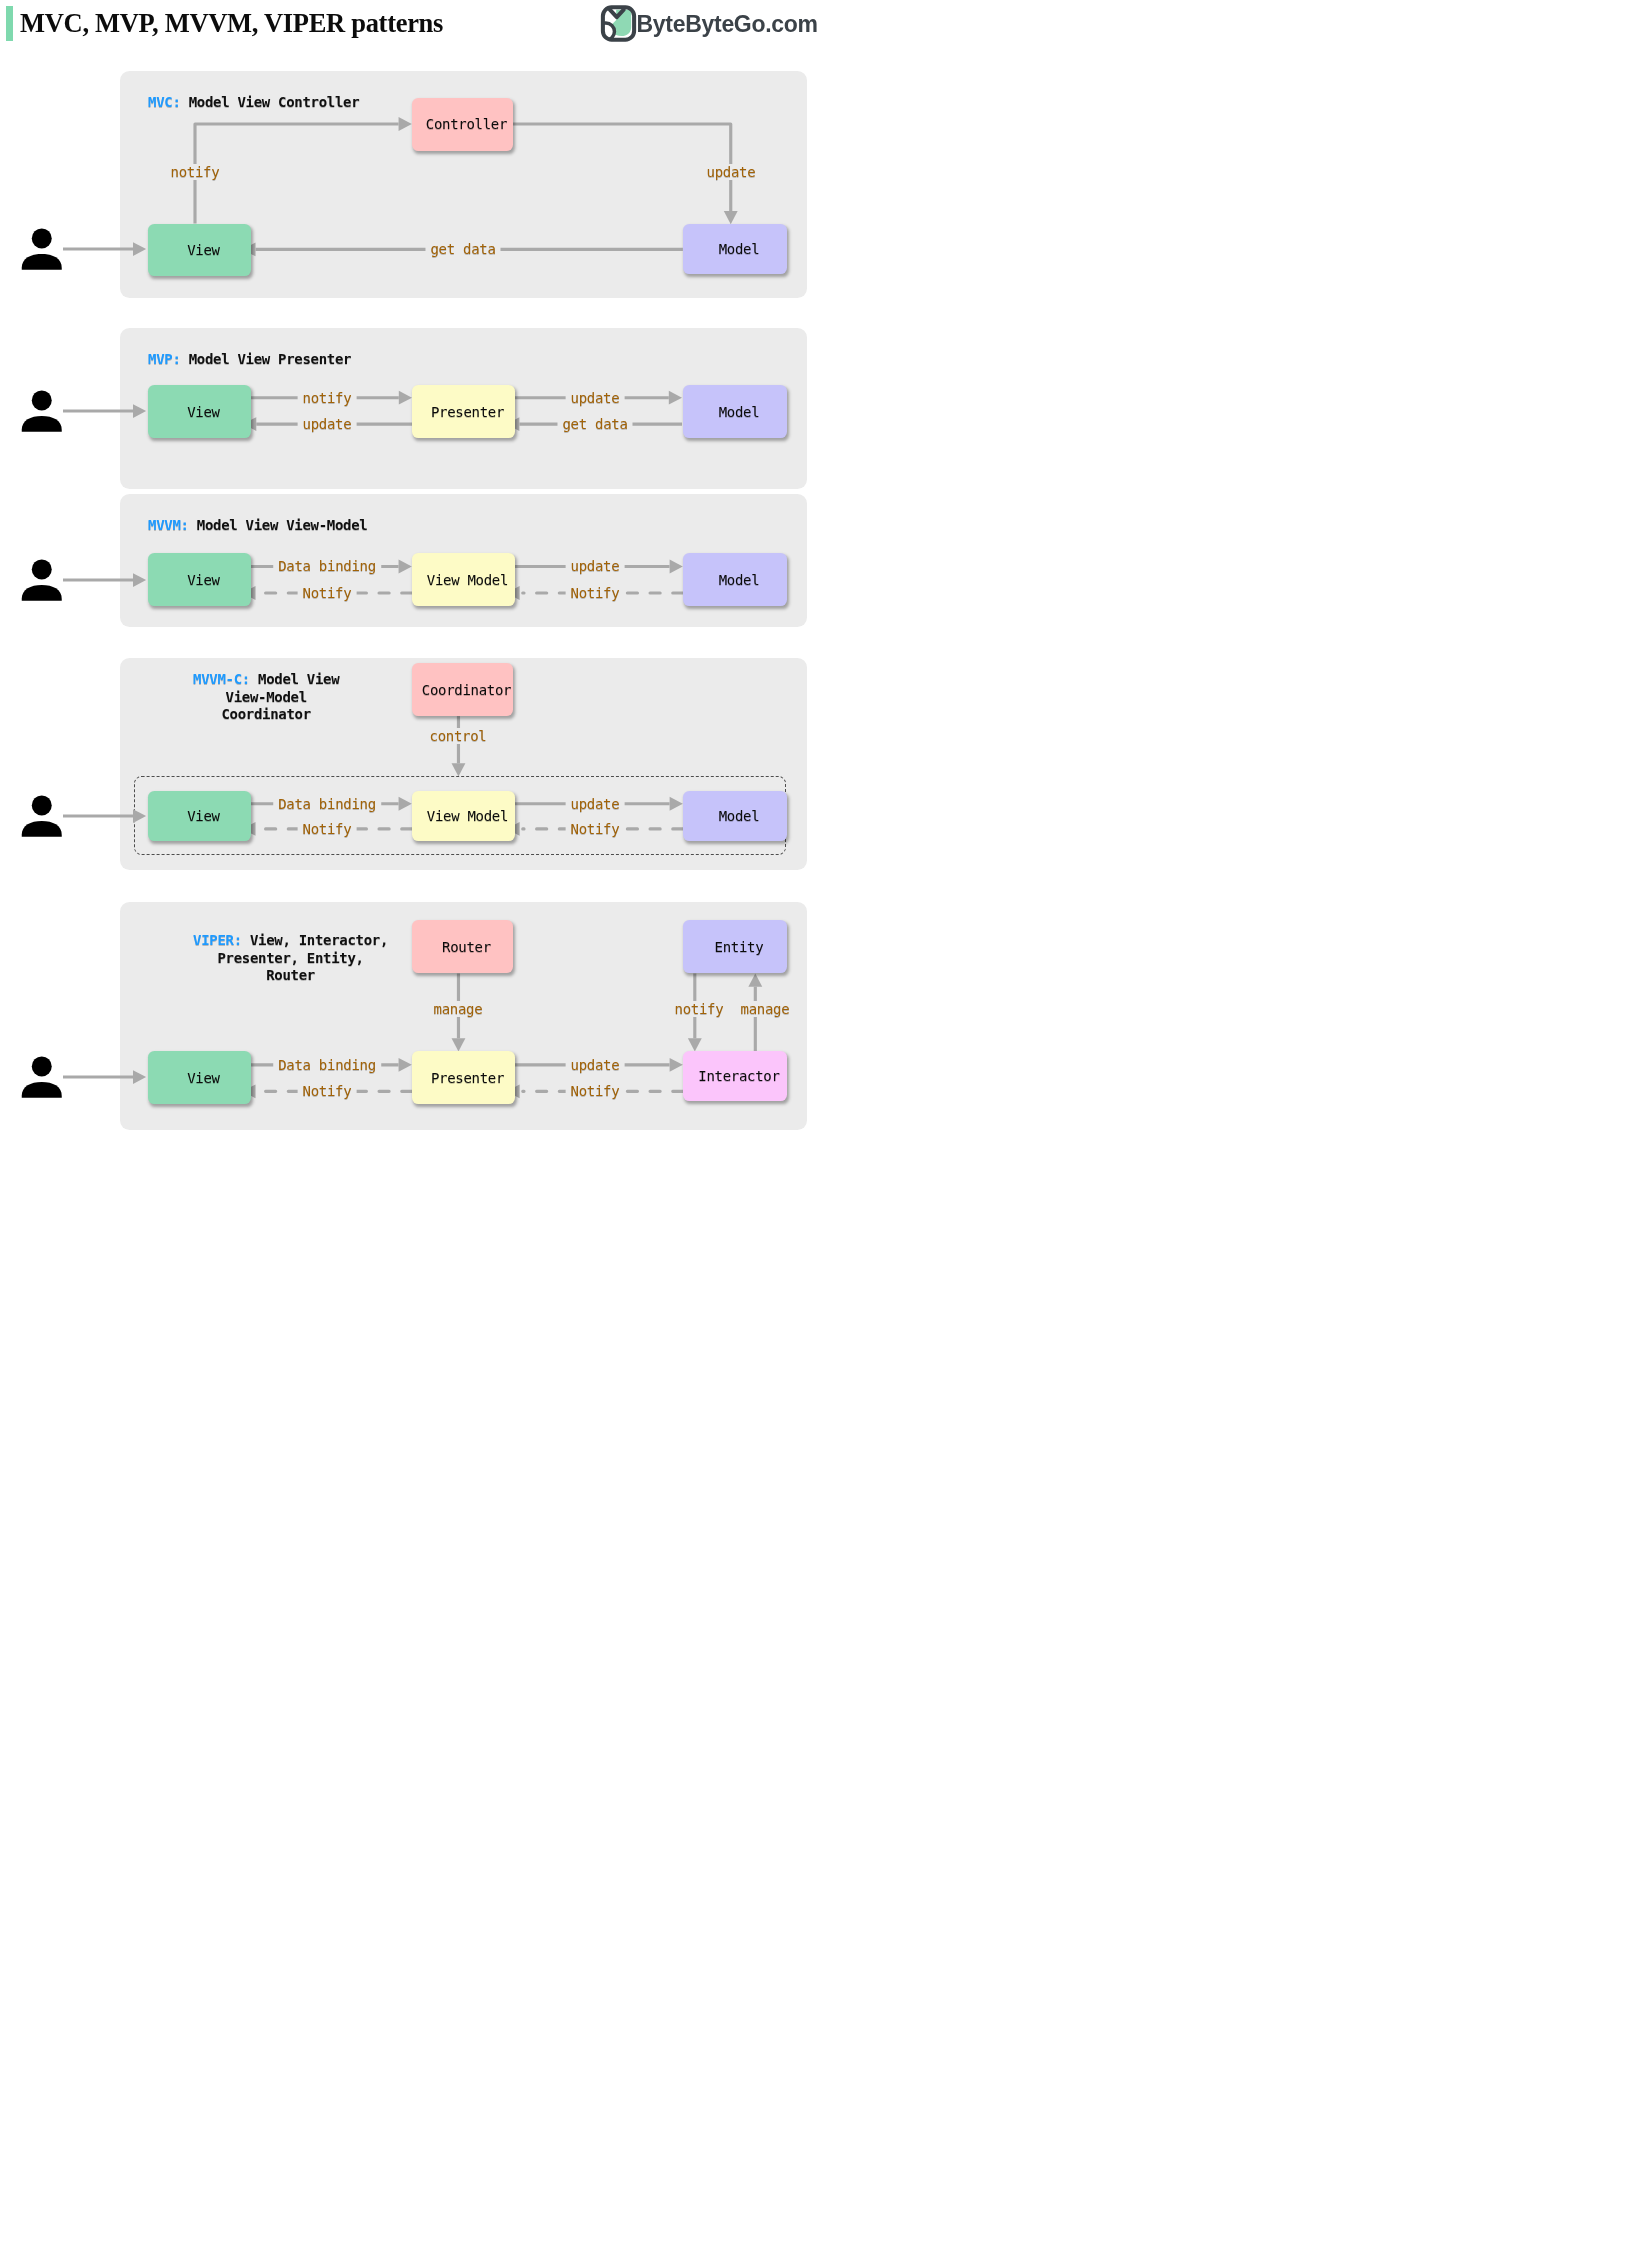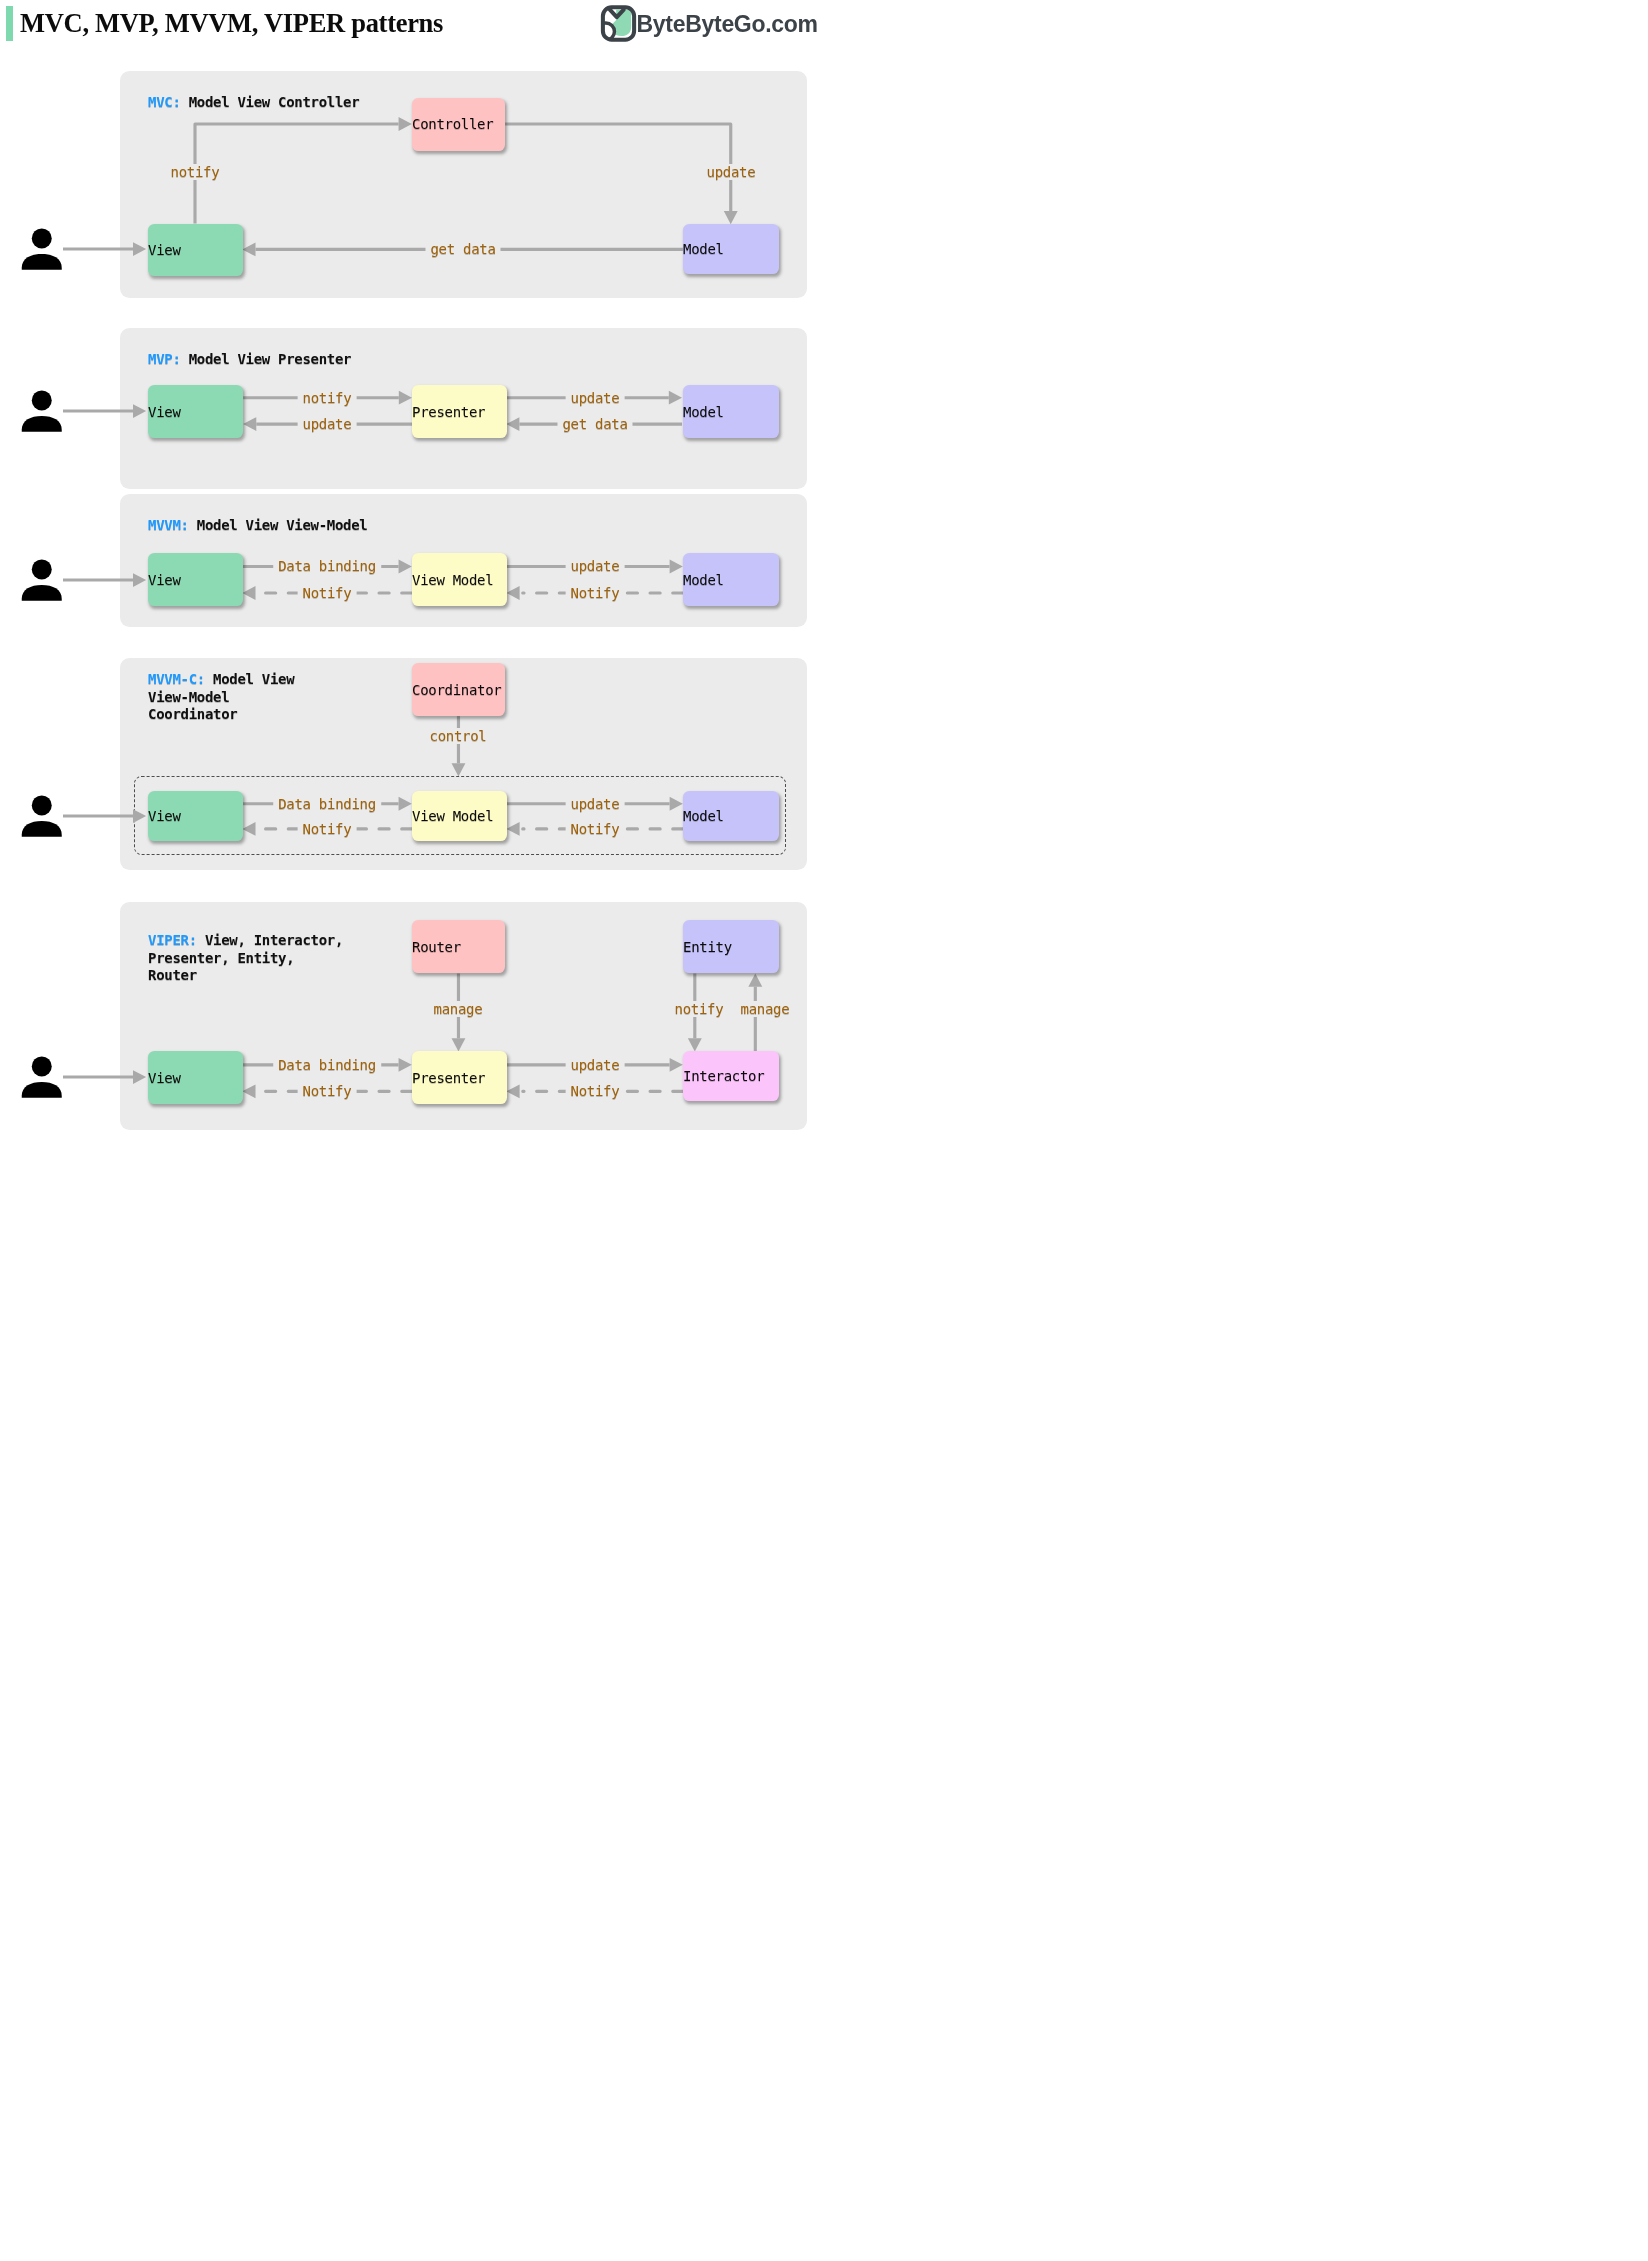--- a/index.html
+++ b/index.html
@@ -10,25 +10,25 @@
   .page-title{position:absolute;left:20px;top:7.6px;font-family:Liberation Serif, serif;
         font-size:26.5px;font-weight:700;letter-spacing:-0.3px;color:#0c0c0c;white-space:nowrap;}
   .brand{position:absolute;right:6.3px;top:5px;display:flex;align-items:center;}
   .brand-text{font-family:"Liberation Sans",sans-serif;font-size:23px;font-weight:700;
         letter-spacing:-0.3px;color:#3b4248;white-space:nowrap;}
   
   .panel{position:absolute;left:120px;width:687px;background:#ebebeb;border-radius:9.5px;}
   .ptitle{position:absolute;left:28px;font-size:14px;font-weight:700;color:#101010;
         white-space:nowrap;text-shadow:0 0.6px 0.6px rgba(0,0,0,0.22);letter-spacing:-0.3px;}
   .ptitle .tag{color:#1e9aff;}
-  .ptitle .tline{display:block;text-align:left;line-height:17.6px;}
-  
-  .box{position:absolute;display:flex;align-items:center;justify-content:flex-start;
+  .ptitle .tline{display:block;text-align:center;line-height:17.6px;margin-left:45px;}
+  
+  .box{position:absolute;display:flex;align-items:center;justify-content:center;
         font-size:14px;font-weight:400;letter-spacing:-0.3px;color:#0b0b0b;border-radius:6.3px;
-        box-shadow:1.9px 2.5px 3.2px rgba(0,0,0,0.32);text-shadow:0 0.6px 0.6px rgba(0,0,0,0.22);}
+        box-shadow:1.9px 2.5px 3.2px rgba(0,0,0,0.32);text-shadow:0 0.6px 0.6px rgba(0,0,0,0.22);padding-left:8px;}
   .green{background:#8cdab3;}  .pink{background:#ffc2c2;}  .yellow{background:#fdfbc6;}
   .purple{background:#c6c3fa;} .magenta{background:#fbc5fb;}
   
   svg.arrows{position:absolute;left:0;top:0;}
   svg.arrows line, svg.arrows polyline{stroke:#a9a9a9;stroke-width:5;fill:none;}
   svg.arrows polyline{stroke-linejoin:round;}
   svg.arrows .dash{stroke-dasharray:16 20;stroke-linecap:round;}
   svg.arrows polygon{fill:#a9a9a9;stroke:none;}
   .lbl{position:absolute;transform:translate(-50%,-50%);background:#ebebeb;padding:0 5px;
         font-size:14px;letter-spacing:-0.3px;color:#a16207;white-space:nowrap;

